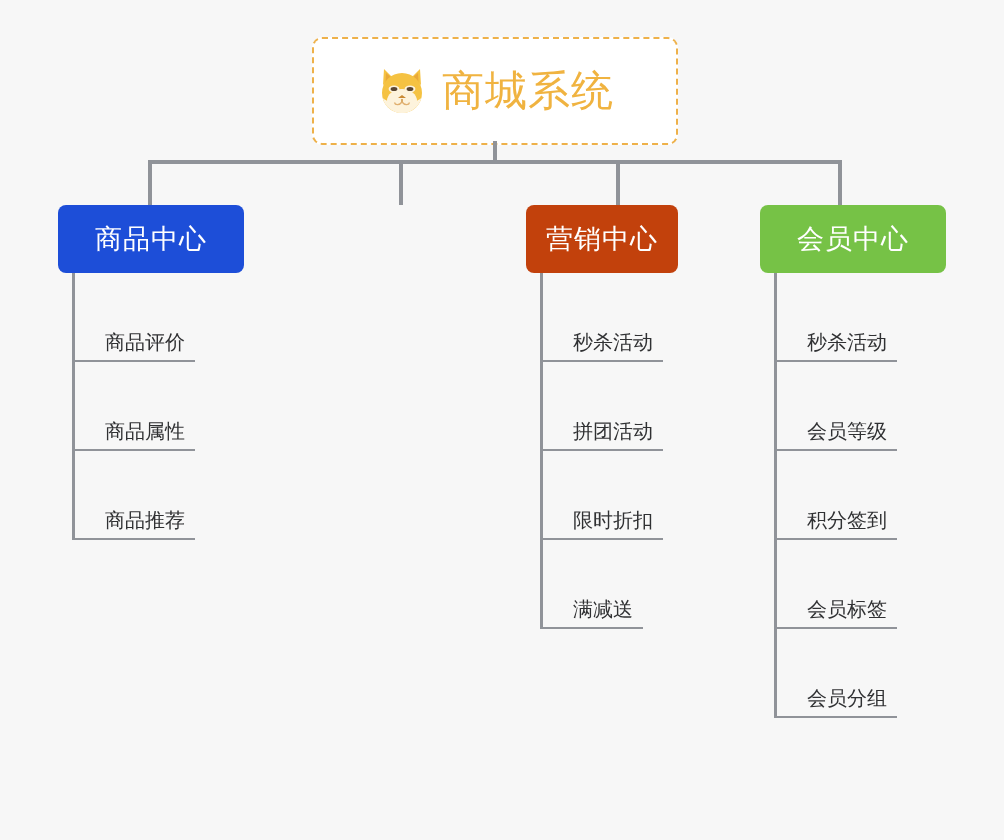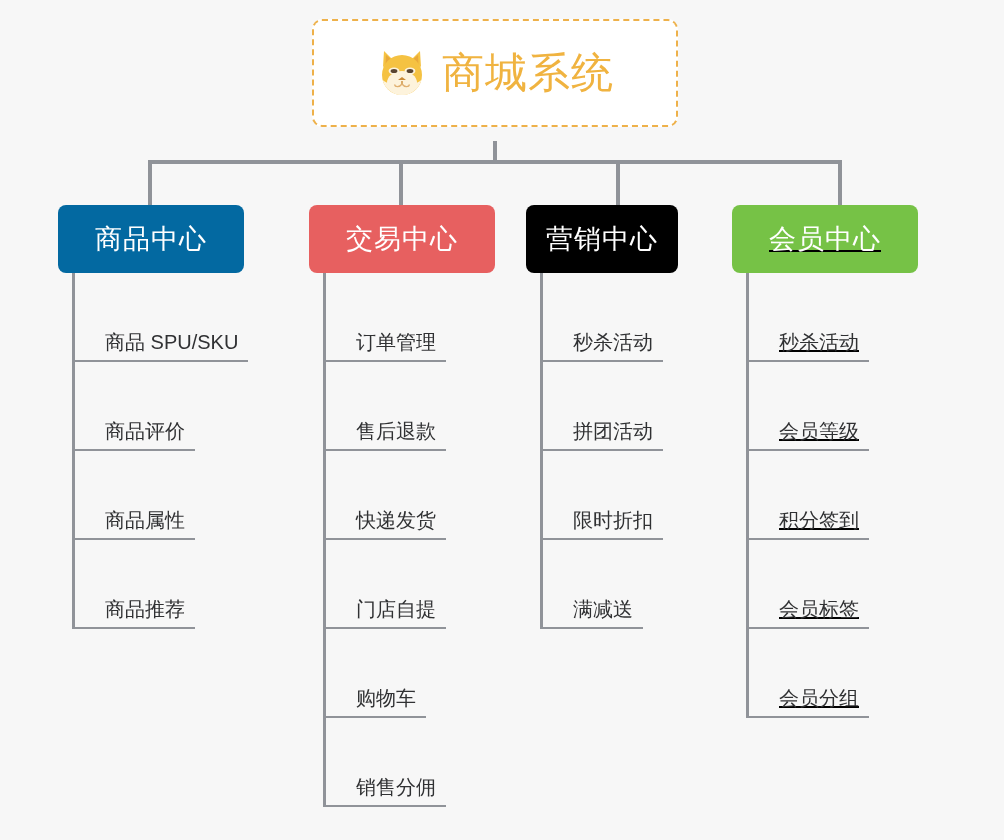--- a/index.html
+++ b/index.html
@@ -17,21 +17,21 @@
   #mindmap {
     position: relative;
     width: 1004px;
     height: 840px;
   }
 
   
   .root-node {
     position: absolute;
     left: 312px;
-    top: 19px;
+    top: 37px;
     width: 366px;
     height: 108px;
     box-sizing: border-box;
     background: #ffffff;
     border: 2px dashed #eeb14a;
     border-radius: 10px;
     display: flex;
     align-items: center;
     justify-content: center;
     gap: 14px;
@@ -78,36 +78,36 @@
   .conn-drop.c4 { left: 838px; }
 
   
   .column {
     position: absolute;
     top: 205px;
   }
   .column.col1 { left: 58px;  width: 230px; }
   .column.col2 { left: 309px; width: 230px; }
   .column.col3 { left: 526px; width: 230px; }
-  .column.col4 { left: 732px; width: 230px; text-decoration: underline; }
+  .column.col4 { left: 760px; width: 230px; }
 
   .cat-box {
     height: 68px;
     border-radius: 8px;
     display: flex;
     align-items: center;
     justify-content: center;
     color: #ffffff;
     font-size: 27px;
     letter-spacing: 1px;
     white-space: nowrap;
   }
-  .col1 .cat-box { width: 186px; background: #0369a1; }
+  .col1 .cat-box { width: 186px; background: #1d4ed8; }
   .col2 .cat-box { width: 186px; background: #e76060; }
-  .col3 .cat-box { width: 152px; background: #000000; }
+  .col3 .cat-box { width: 152px; background: #c2410c; }
   .col4 .cat-box { width: 186px; background: #76c246; }
 
   
   .leaf-list {
     position: relative;
     margin-left: 14px;
     padding-left: 0;
     border-left: 3px solid #909399;
     margin-top: 0;
   }
@@ -162,59 +162,31 @@
   <div class="conn conn-drop c2"></div>
   <div class="conn conn-drop c3"></div>
   <div class="conn conn-drop c4"></div>
 
   <div class="column col1">
     <div class="cat-box">
       <span>商品中心</span>
     </div>
     <div class="leaf-list">
       <div class="leaf-item">
-          <span class="leaf-label">商品 SPU/SKU</span>
-        </div>
-      <div class="leaf-item">
           <span class="leaf-label">商品评价</span>
         </div>
       <div class="leaf-item">
           <span class="leaf-label">商品属性</span>
         </div>
       <div class="leaf-item">
           <span class="leaf-label">商品推荐</span>
         </div>
     </div>
   </div>
 
-  <div class="column col2">
-    <div class="cat-box">
-      <span>交易中心</span>
-    </div>
-    <div class="leaf-list">
-      <div class="leaf-item">
-          <span class="leaf-label">订单管理</span>
-        </div>
-      <div class="leaf-item">
-          <span class="leaf-label">售后退款</span>
-        </div>
-      <div class="leaf-item">
-          <span class="leaf-label">快递发货</span>
-        </div>
-      <div class="leaf-item">
-          <span class="leaf-label">门店自提</span>
-        </div>
-      <div class="leaf-item">
-          <span class="leaf-label">购物车</span>
-        </div>
-      <div class="leaf-item">
-          <span class="leaf-label">销售分佣</span>
-        </div>
-    </div>
-  </div>
 
   <div class="column col3">
     <div class="cat-box">
       <span>营销中心</span>
     </div>
     <div class="leaf-list">
       <div class="leaf-item">
           <span class="leaf-label">秒杀活动</span>
         </div>
       <div class="leaf-item">

